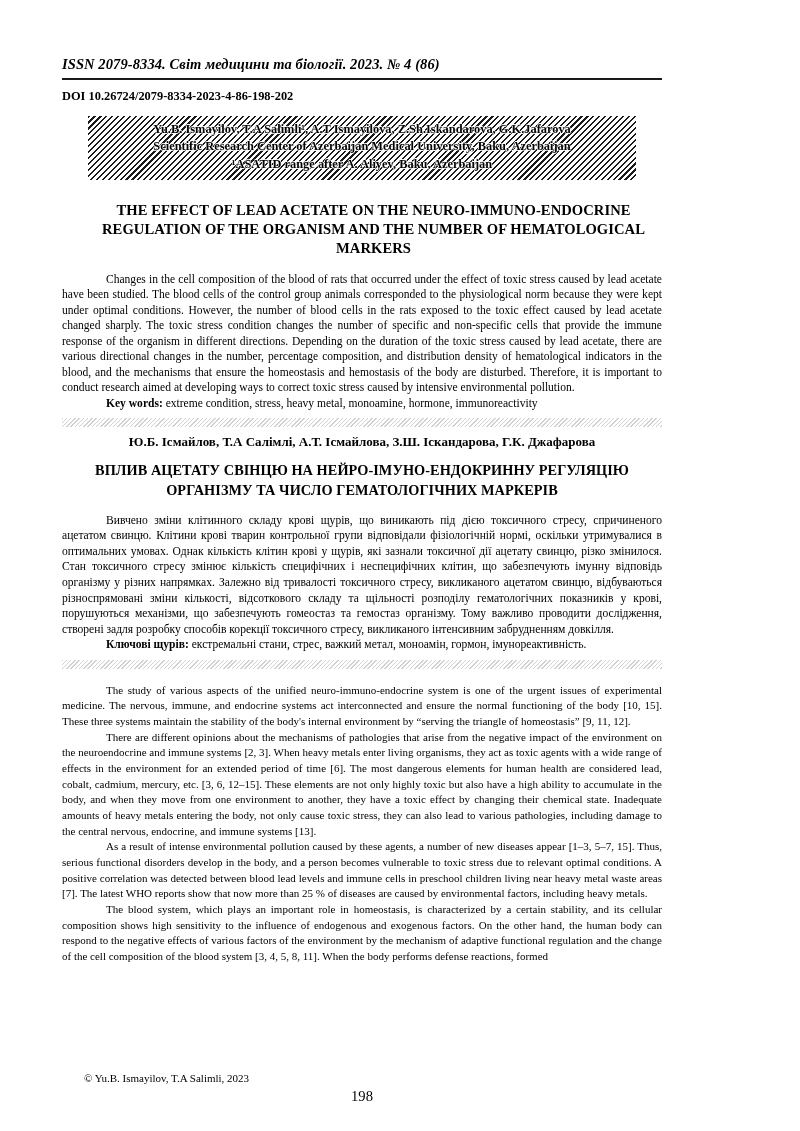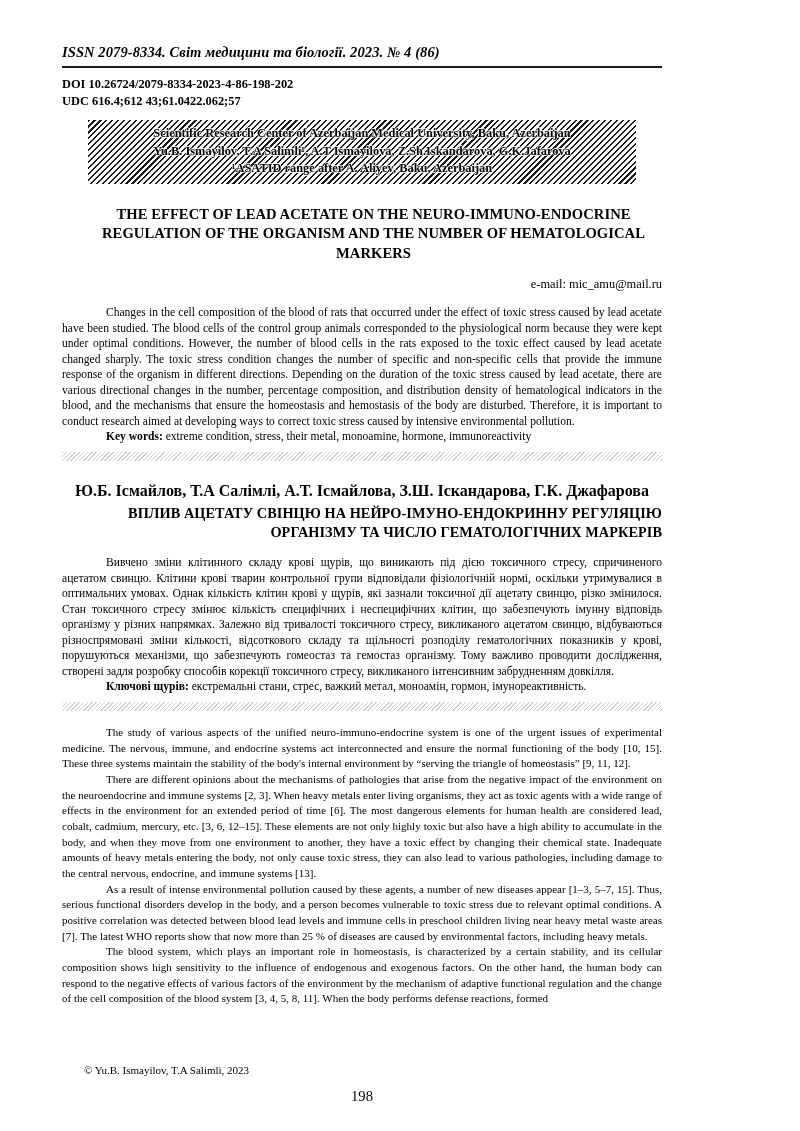--- a/index.html
+++ b/index.html
@@ -13,21 +13,21 @@
     font-family: "Liberation Serif", "DejaVu Serif", serif;
     color: #000000;
     position: relative;
     overflow: hidden;
   }
   .page {
     position: relative;
     width: 724px;
     height: 1131px;
     box-sizing: border-box;
-    padding: 4px 62px;
+    padding: 16px 62px;
   }
 
   
   .running-head {
     padding-top: 40px;
     font-style: italic;
     font-weight: bold;
     font-size: 14.5px;
     letter-spacing: .1px;
     line-height: 1.2;
@@ -111,29 +111,29 @@
     background-image: repeating-linear-gradient(
         135deg,
         #c9c9c9 0px, #c9c9c9 1px,
         #ffffff 1px, #ffffff 3px);
     -webkit-mask-image: linear-gradient(#000, #000);
     opacity: .85;
   }
 
   
   .authors-ua {
-    margin-top: 20px;
-    text-align: center;
-    font-weight: bold;
-    font-size: 16px;
+    margin-top: 7px;
+    text-align: center;
+    font-weight: bold;
+    font-size: 13px;
     line-height: 1.3;
   }
   .title-ua {
-    margin-top: 2px;
-    text-align: right;
+    margin-top: 10px;
+    text-align: center;
     font-weight: bold;
     font-size: 14.3px;
     line-height: 1.35;
     letter-spacing: .05px;
   }
 
   
   .body-text {
     margin-top: 14px;
     font-size: 11px;
@@ -151,49 +151,47 @@
     bottom: 26px;
   }
   .copyright {
     font-size: 11px;
     text-align: left;
     padding-left: 22px;
   }
   .page-number {
     text-align: center;
     font-size: 14.6px;
-    margin-top: 12px;
+    margin-top: 4px;
   }
 </style>
 </head>
 <body>
 
 <div class="page">
 
   <div class="running-head">ISSN 2079-8334. Світ медицини та біології. 2023. № 4 (86)</div>
   <hr class="head-rule">
 
   <div class="ident-block">
     <div>DOI 10.26724/2079-8334-2023-4-86-198-202</div>
-    <div>UDC 616.4;612 43;61.0422.062;57</div>
   </div>
 
   <div class="hatch-band">
+    <div class="hline">Yu.B. Ismayilov, T.A Salimli¹, A.T Ismayilova, Z.Sh.Iskandarova, G.K.Jafarova</div>
     <div class="hline">Scientific Research Center of Azerbaijan Medical University, Baku, Azerbaijan</div>
-    <div class="hline">Yu.B. Ismayilov, T.A Salimli¹, A.T Ismayilova, Z.Sh.Iskandarova, G.K.Jafarova</div>
     <div class="hline">¹ASATID range after A. Aliyev, Baku, Azerbaijan</div>
   </div>
 
   <div class="title-en">THE EFFECT OF LEAD ACETATE ON THE NEURO-IMMUNO-ENDOCRINE REGULATION OF THE ORGANISM AND THE NUMBER OF HEMATOLOGICAL MARKERS</div>
 
-  <div class="email-line">e-mail: mic_amu@mail.ru</div>
 
   <div class="abstract">Changes in the cell composition of the blood of rats that occurred under the effect of toxic stress caused by lead acetate have been studied. The blood cells of the control group animals corresponded to the physiological norm because they were kept under optimal conditions. However, the number of blood cells in the rats exposed to the toxic effect caused by lead acetate changed sharply. The toxic stress condition changes the number of specific and non-specific cells that provide the immune response of the organism in different directions. Depending on the duration of the toxic stress caused by lead acetate, there are various directional changes in the number, percentage composition, and distribution density of hematological indicators in the blood, and the mechanisms that ensure the homeostasis and hemostasis of the body are disturbed. Therefore, it is important to conduct research aimed at developing ways to correct toxic stress caused by intensive environmental pollution.</div>
   <div class="keywords">
-    <b>Key words:</b><span> extreme condition, stress, their metal, monoamine, hormone, immunoreactivity</span>
+    <b>Key words:</b><span> extreme condition, stress, heavy metal, monoamine, hormone, immunoreactivity</span>
   </div>
 
   <div class="wave-sep"></div>
 
   <div class="authors-ua">Ю.Б. Ісмайлов, Т.А Салімлі, А.Т. Ісмайлова, З.Ш. Іскандарова, Г.К. Джафарова</div>
   <div class="title-ua">ВПЛИВ АЦЕТАТУ СВІНЦЮ НА НЕЙРО-ІМУНО-ЕНДОКРИННУ РЕГУЛЯЦІЮ ОРГАНІЗМУ ТА ЧИСЛО ГЕМАТОЛОГІЧНИХ МАРКЕРІВ</div>
 
   <div class="abstract">Вивчено зміни клітинного складу крові щурів, що виникають під дією токсичного стресу, спричиненого ацетатом свинцю. Клітини крові тварин контрольної групи відповідали фізіологічній нормі, оскільки утримувалися в оптимальних умовах. Однак кількість клітин крові у щурів, які зазнали токсичної дії ацетату свинцю, різко змінилося. Стан токсичного стресу змінює кількість специфічних і неспецифічних клітин, що забезпечують імунну відповідь організму у різних напрямках. Залежно від тривалості токсичного стресу, викликаного ацетатом свинцю, відбуваються різноспрямовані зміни кількості, відсоткового складу та щільності розподілу гематологічних показників у крові, порушуються механізми, що забезпечують гомеостаз та гемостаз організму. Тому важливо проводити дослідження, створені задля розробку способів корекції токсичного стресу, викликаного інтенсивним забрудненням довкілля.</div>
   <div class="keywords">
     <b>Ключові щурів:</b><span> екстремальні стани, стрес, важкий метал, моноамін, гормон, імунореактивність.</span>

